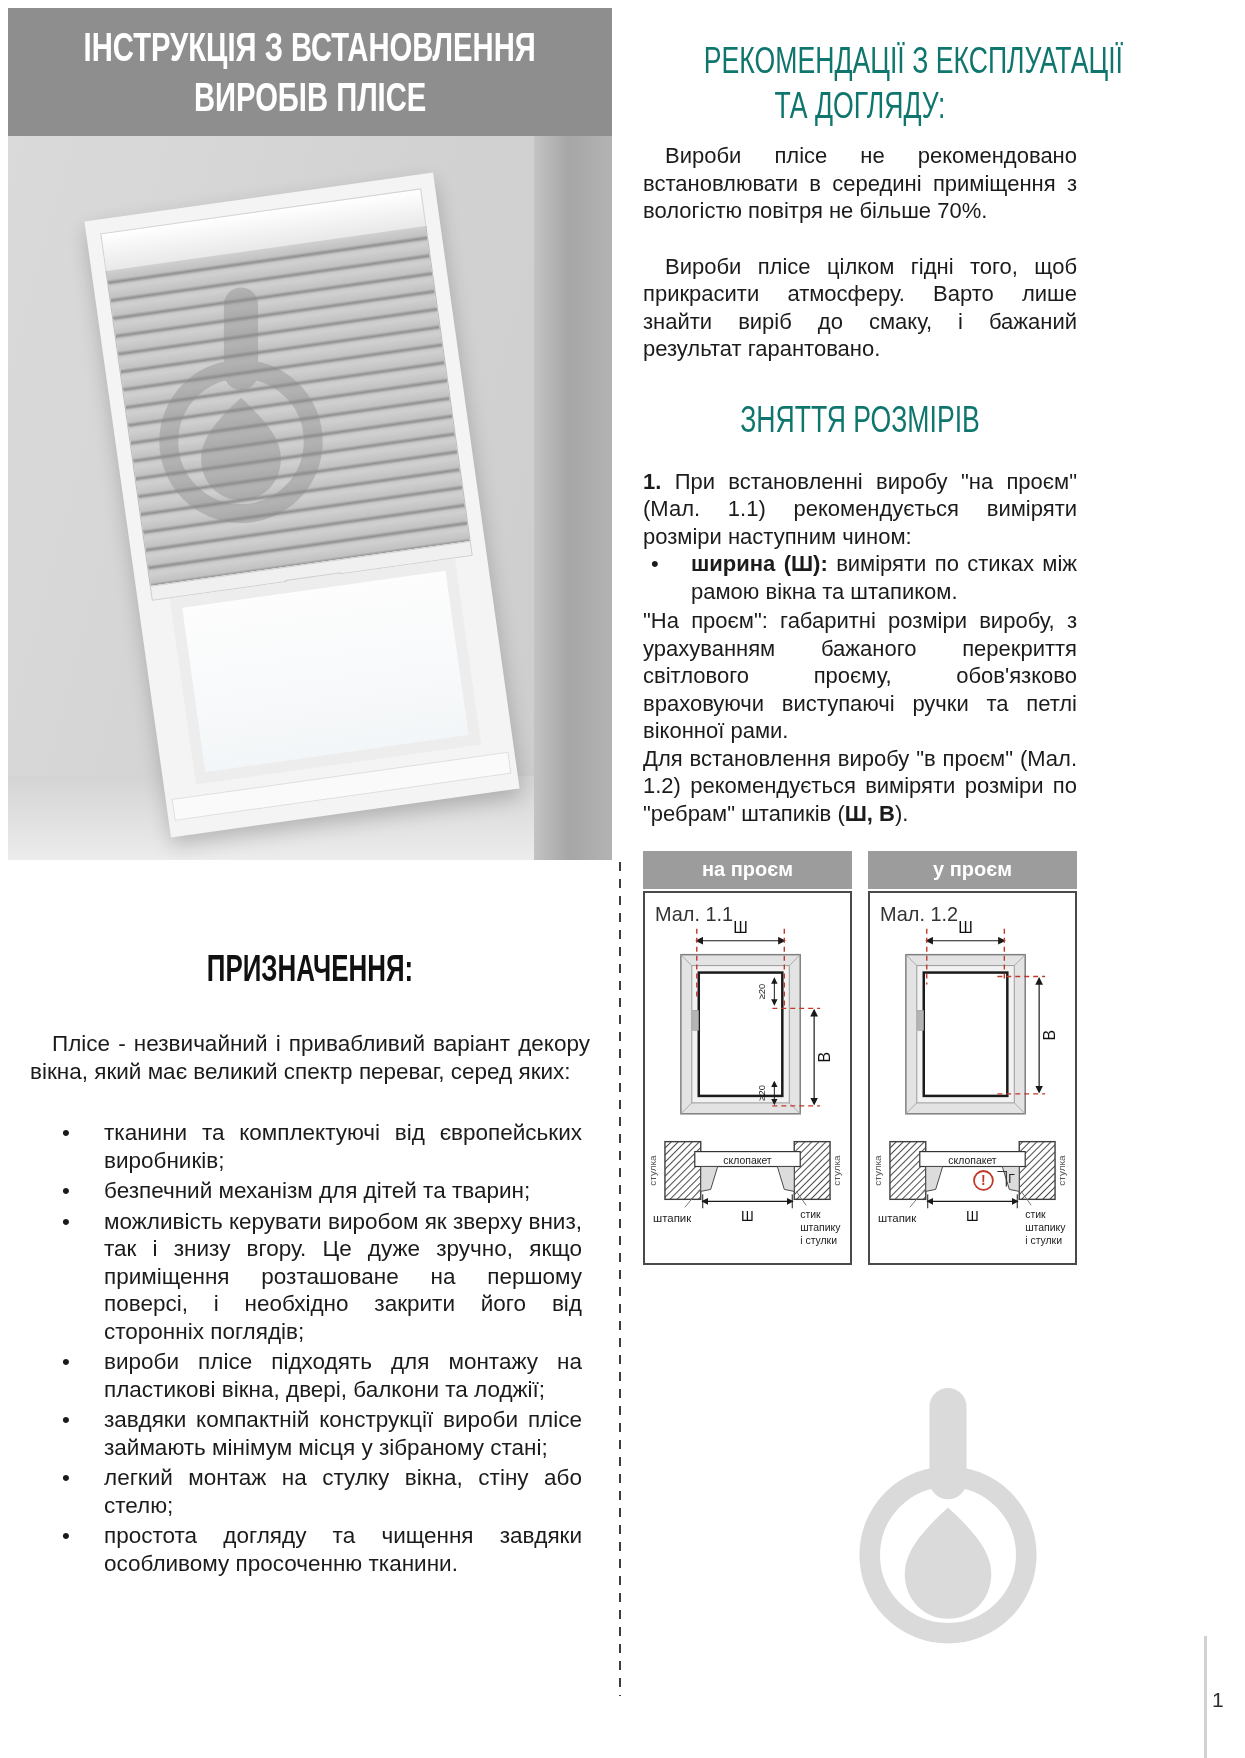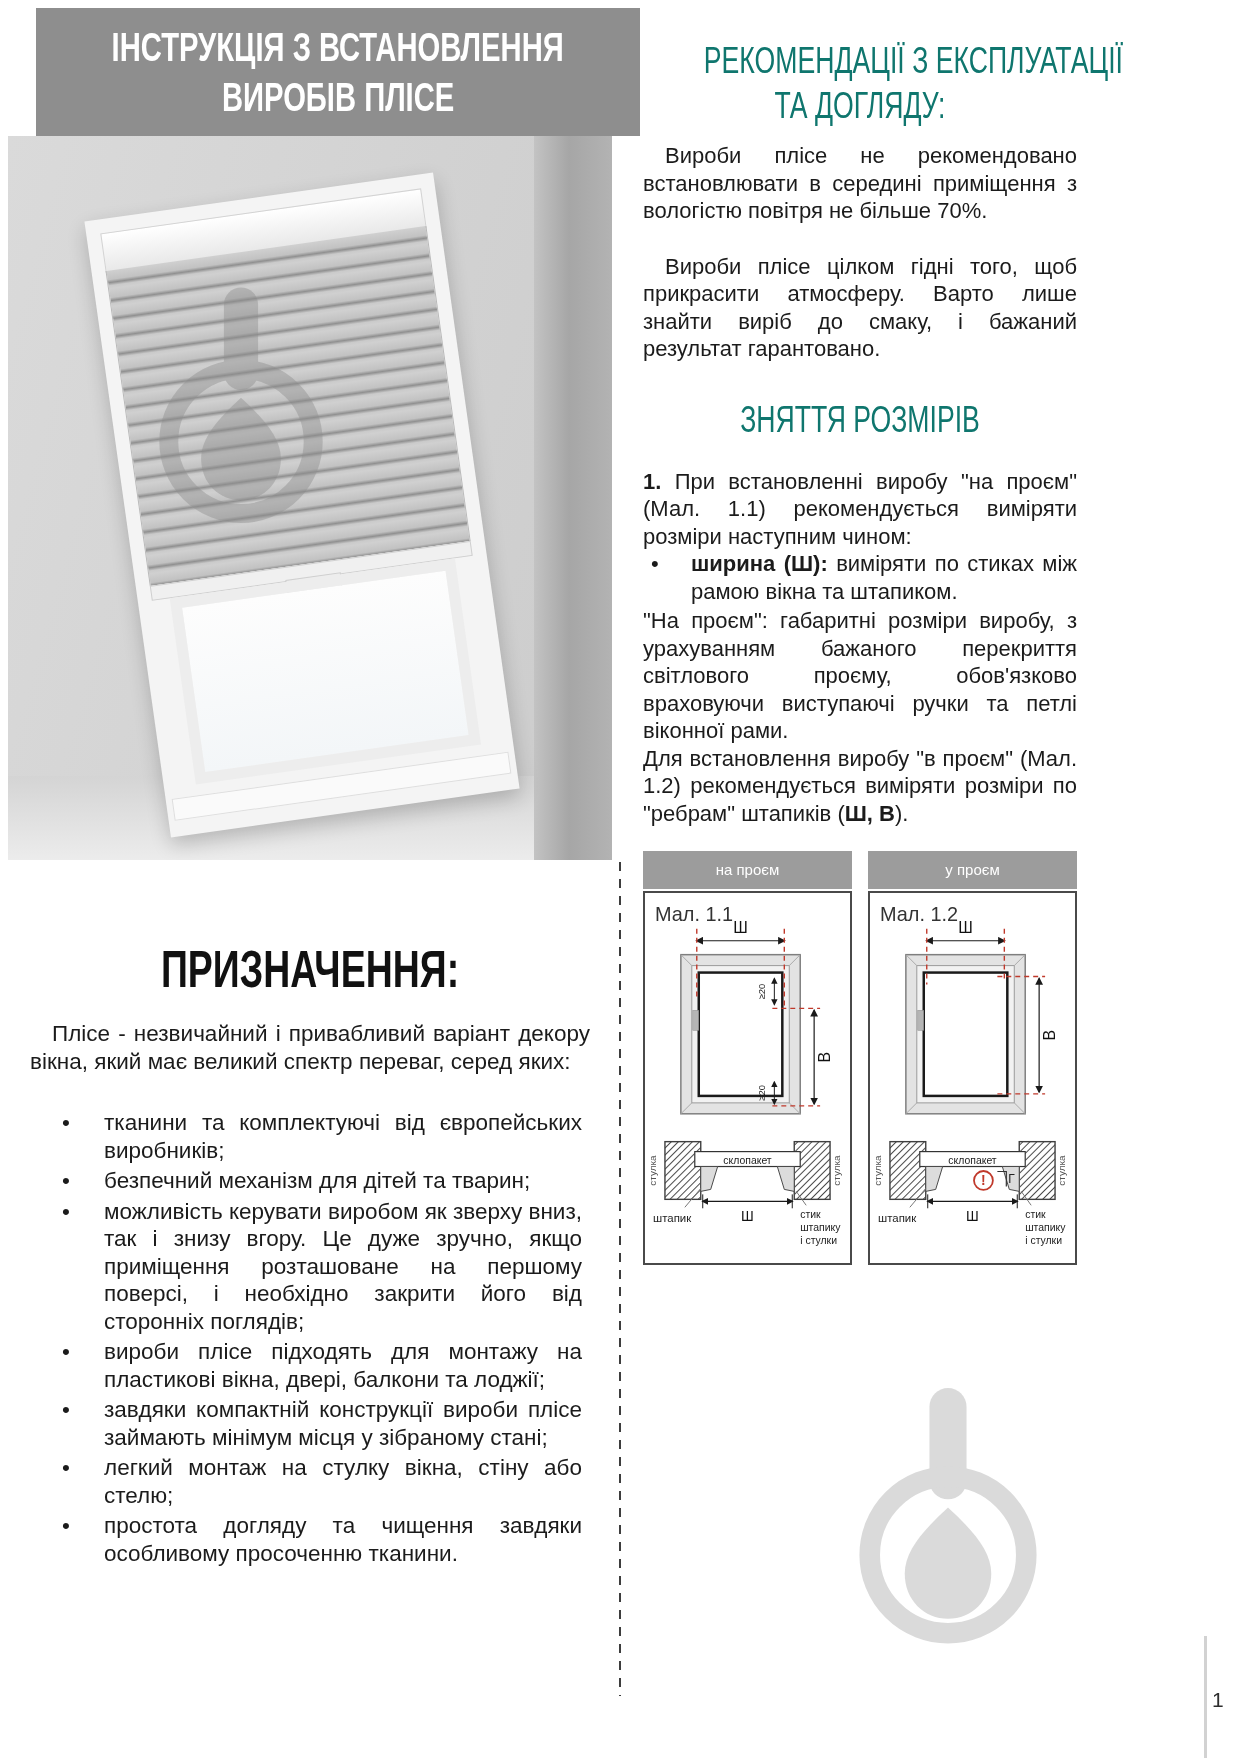--- a/index.html
+++ b/index.html
@@ -6,21 +6,21 @@
   #page{
     position:relative;width:1245px;height:1758px;background:#ffffff;
     font-family:"Liberation Sans",sans-serif;color:#1b1b1b;overflow:hidden;margin:0 auto;
   }
   
   .cond{display:inline-block;transform:scaleX(.73);transform-origin:50% 50%;white-space:nowrap;}
   
   .hdr-left{
     position:absolute;left:8px;top:8px;width:604px;height:128px;background:#8e8e8e;
     display:flex;flex-direction:column;align-items:center;justify-content:center;
-    color:#fff;font-weight:bold;font-size:40px;line-height:50px;text-align:center;margin-left:28px;
+    color:#fff;font-weight:bold;font-size:40px;line-height:50px;text-align:center;
   }
   
   .photo{
     position:absolute;left:8px;top:136px;width:604px;height:724px;overflow:hidden;
     background:linear-gradient(105deg,#dadada 0%,#d2d2d2 55%,#cccccc 100%);
   }
   .photo .wall-right{position:absolute;right:0;top:0;width:78px;height:100%;
     background:linear-gradient(90deg,#c3c3c3,#a6a6a6 45%,#b3b3b3);}
   .photo .floor{position:absolute;left:0;right:78px;bottom:0;height:84px;
     background:linear-gradient(#d4d4d4,#ececec);}
@@ -45,37 +45,37 @@
   .wm-photo{left:138px;top:150px;width:190px;height:250px;color:#8c8c8c;opacity:.42;}
   .wm-bottom{left:845px;top:1388px;width:206px;height:268px;color:#bcbcbc;opacity:.55;}
   
   .divider{position:absolute;left:619px;top:862px;width:2px;height:834px;
     background:repeating-linear-gradient(180deg,#3d3d3d 0 9px,transparent 9px 17px);}
   .edge-line{position:absolute;left:1204px;top:1636px;width:3px;height:122px;background:#d2d2d2;}
   .page-num{position:absolute;left:1212px;top:1688px;font-size:21px;color:#2e2e2e;}
   
   .left-col{position:absolute;left:30px;top:944px;width:560px;font-size:22.5px;line-height:27.5px;}
   .right-col{position:absolute;left:643px;top:38px;width:434px;font-size:22px;line-height:27.5px;}
-  .sec-heading{margin:0 0 26px;text-align:center;font-size:52px;line-height:50px;font-weight:bold;color:#111;}
+  .sec-heading{margin:0 0 36px;text-align:center;font-size:36px;line-height:50px;font-weight:bold;color:#111;}
   .sec-heading-r{margin:0 0 14px;text-align:center;font-size:37px;line-height:45px;font-weight:normal;color:#0f766e;}
   .sec-heading-r .cond,.sec-heading .cond{display:block;transform:scaleX(.72);}
   .just{text-align:justify;margin:0;}
   .ind{text-indent:22px;}
   .p3{margin-top:28px;}
   .h-sizing{margin:34px 0 26px;}
   ul.bullets{list-style:none;margin:34px 8px 0;padding:0;}
   ul.bullets li{position:relative;padding-left:66px;text-align:justify;margin-bottom:3px;}
   ul.bullets li::before{content:"\2022";position:absolute;left:24px;top:0;}
   ul.rbullets{list-style:none;margin:0;padding:0;}
   ul.rbullets li{position:relative;padding-left:48px;text-align:justify;margin-bottom:2px;}
   ul.rbullets li::before{content:"\2022";position:absolute;left:8px;top:0;}
   
   .figs{display:flex;gap:16px;margin-top:24px;}
   .fig{width:209px;}
-  .fig-banner{height:38px;background:#9c9c9c;color:#fff;font-weight:normal;font-size:15px;
+  .fig-banner{height:38px;background:#9c9c9c;color:#fff;font-weight:bold;font-size:20px;
     display:flex;align-items:center;justify-content:center;}
   .fig-body{border:2px solid #4a4a4a;background:#fff;height:374px;margin-top:2px;box-sizing:border-box;position:relative;z-index:1;}
   .fig-body svg{display:block;width:100%;height:100%;}
   
   .attention{margin-top:34px;text-align:justify;text-indent:24px;line-height:29px;}
   .attention b{font-weight:bold;}
 </style>
 </head>
 <body>
 

